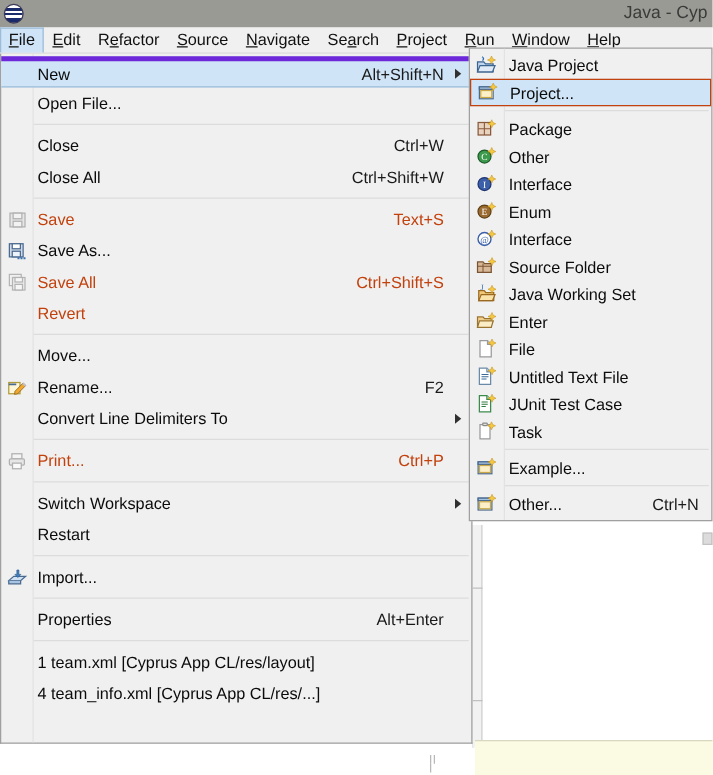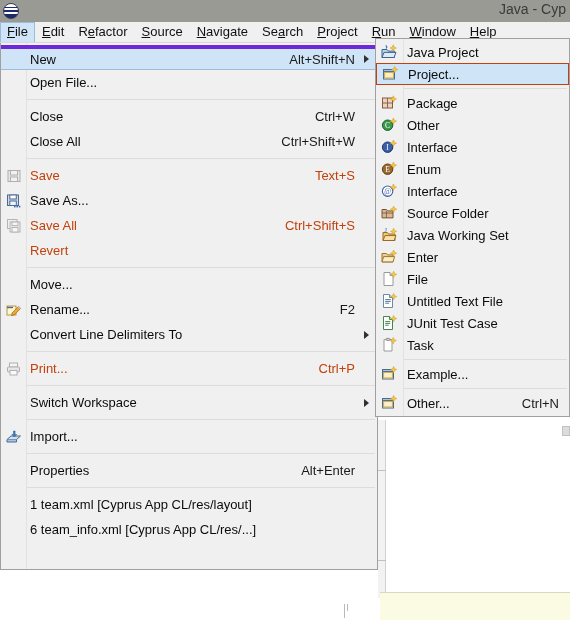--- a/index.html
+++ b/index.html
@@ -364,20 +364,23 @@
           </svg>
         </span>
         <span class="m-label">Print...</span>
         <span class="m-accel">Ctrl+P</span>
       </div>
       <div class="m-sep"></div>
       <div class="m-item">
         <span class="m-label">Switch Workspace</span>
         <span class="m-arrow"></span>
       </div>
+      <div class="m-item">
+        <span class="m-label">Restart</span>
+      </div>
       <div class="m-sep"></div>
       <div class="m-item">
         <span class="m-icon">
           <svg class="ic" width="16" height="16" viewBox="0 0 16 16">
             <path d="M1 10.5 L5 7 h9.5 L10.5 10.5 Z" fill="#cfe0f2" stroke="#4a6a90"></path>
             <path d="M1 10.5 v2.5 h9.5 v-2.5" fill="#a8c4e0" stroke="#4a6a90"></path>
             <path d="M7.5 2 v3.5 h-1.6 L8.3 8 l2.4 -2.5 h-1.6 V2 Z" fill="#3f7fbf" stroke="#27558a" stroke-width="0.5"></path>
           </svg>
         </span>
         <span class="m-label">Import...</span>
@@ -385,21 +388,21 @@
       <div class="m-sep"></div>
       <div class="m-item">
         <span class="m-label">Properties</span>
         <span class="m-accel">Alt+Enter</span>
       </div>
       <div class="m-sep"></div>
       <div class="m-item">
         <span class="m-label">1 team.xml  [Cyprus App CL/res/layout]</span>
       </div>
       <div class="m-item">
-        <span class="m-label">6 team_info.xml  [Cyprus App CL/res/...]</span>
+        <span class="m-label">4 team_info.xml  [Cyprus App CL/res/...]</span>
       </div>
       <div class="m-item"></div>
     </div>
 
   <div id="new-submenu">
     <div class="gutter-line"></div>
   <div class="m-item">
         <span class="m-icon">
           <svg class="ic" width="16" height="16" viewBox="0 0 16 16">
             <path d="M1 5.5 h5 l1.4 1.6 h6.1 v6.4 h-12.5 Z" fill="#bcd4ec" stroke="#3c6490"></path>

